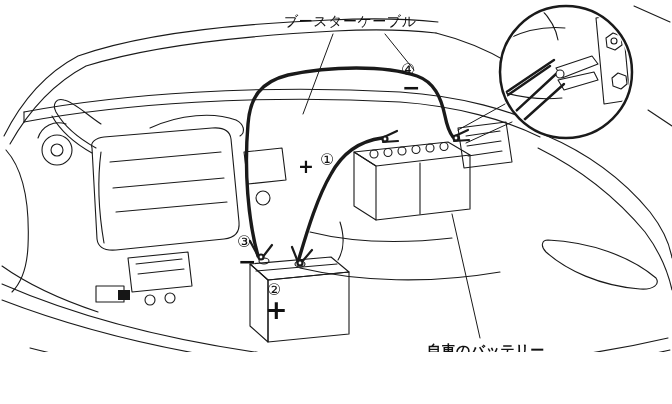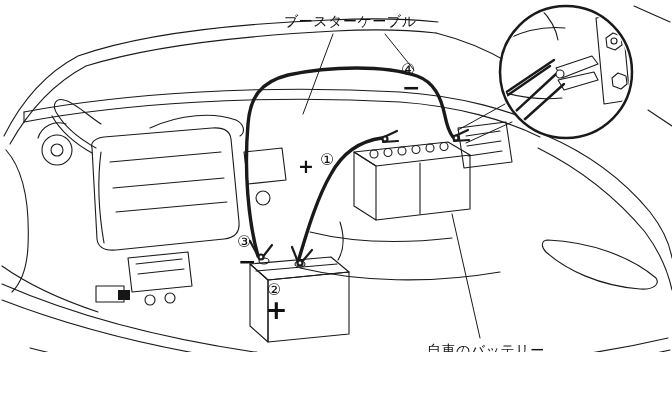--- a/index.html
+++ b/index.html
@@ -4,21 +4,21 @@
 <style>
   html,body{margin:0;padding:0;background:#fff;}
   .stage{
     position:relative;width:672px;height:352px;background:#fff;overflow:hidden;
     font-family:"DejaVu Sans",sans-serif;color:#111;
   }
   .stage svg{position:absolute;left:0;top:0;}
   .lbl{position:absolute;font-size:14px;letter-spacing:.5px;white-space:nowrap;line-height:1.15;}
   .lbl-cable{left:284px;top:13px;}
   .lbl-rescue{left:239px;top:344px;}
-  .lbl-own{left:427px;top:342px;}
+  .lbl-own{left:427px;top:342px;font-weight:bold;}
   .num{position:absolute;font-size:16px;line-height:1;}
   .sign{position:absolute;font-weight:bold;line-height:1;}
   .n1{left:320px;top:152px;}
   .s1{left:298px;top:157px;font-size:19px;}
   .n2{left:267px;top:282px;}
   .s2{left:265px;top:296px;font-size:27px;}
   .n3{left:237px;top:234px;}
   .s3{left:238px;top:251px;font-size:22px;}
   .n4{left:401px;top:62px;}
   .s4{left:402px;top:77px;font-size:22px;}

